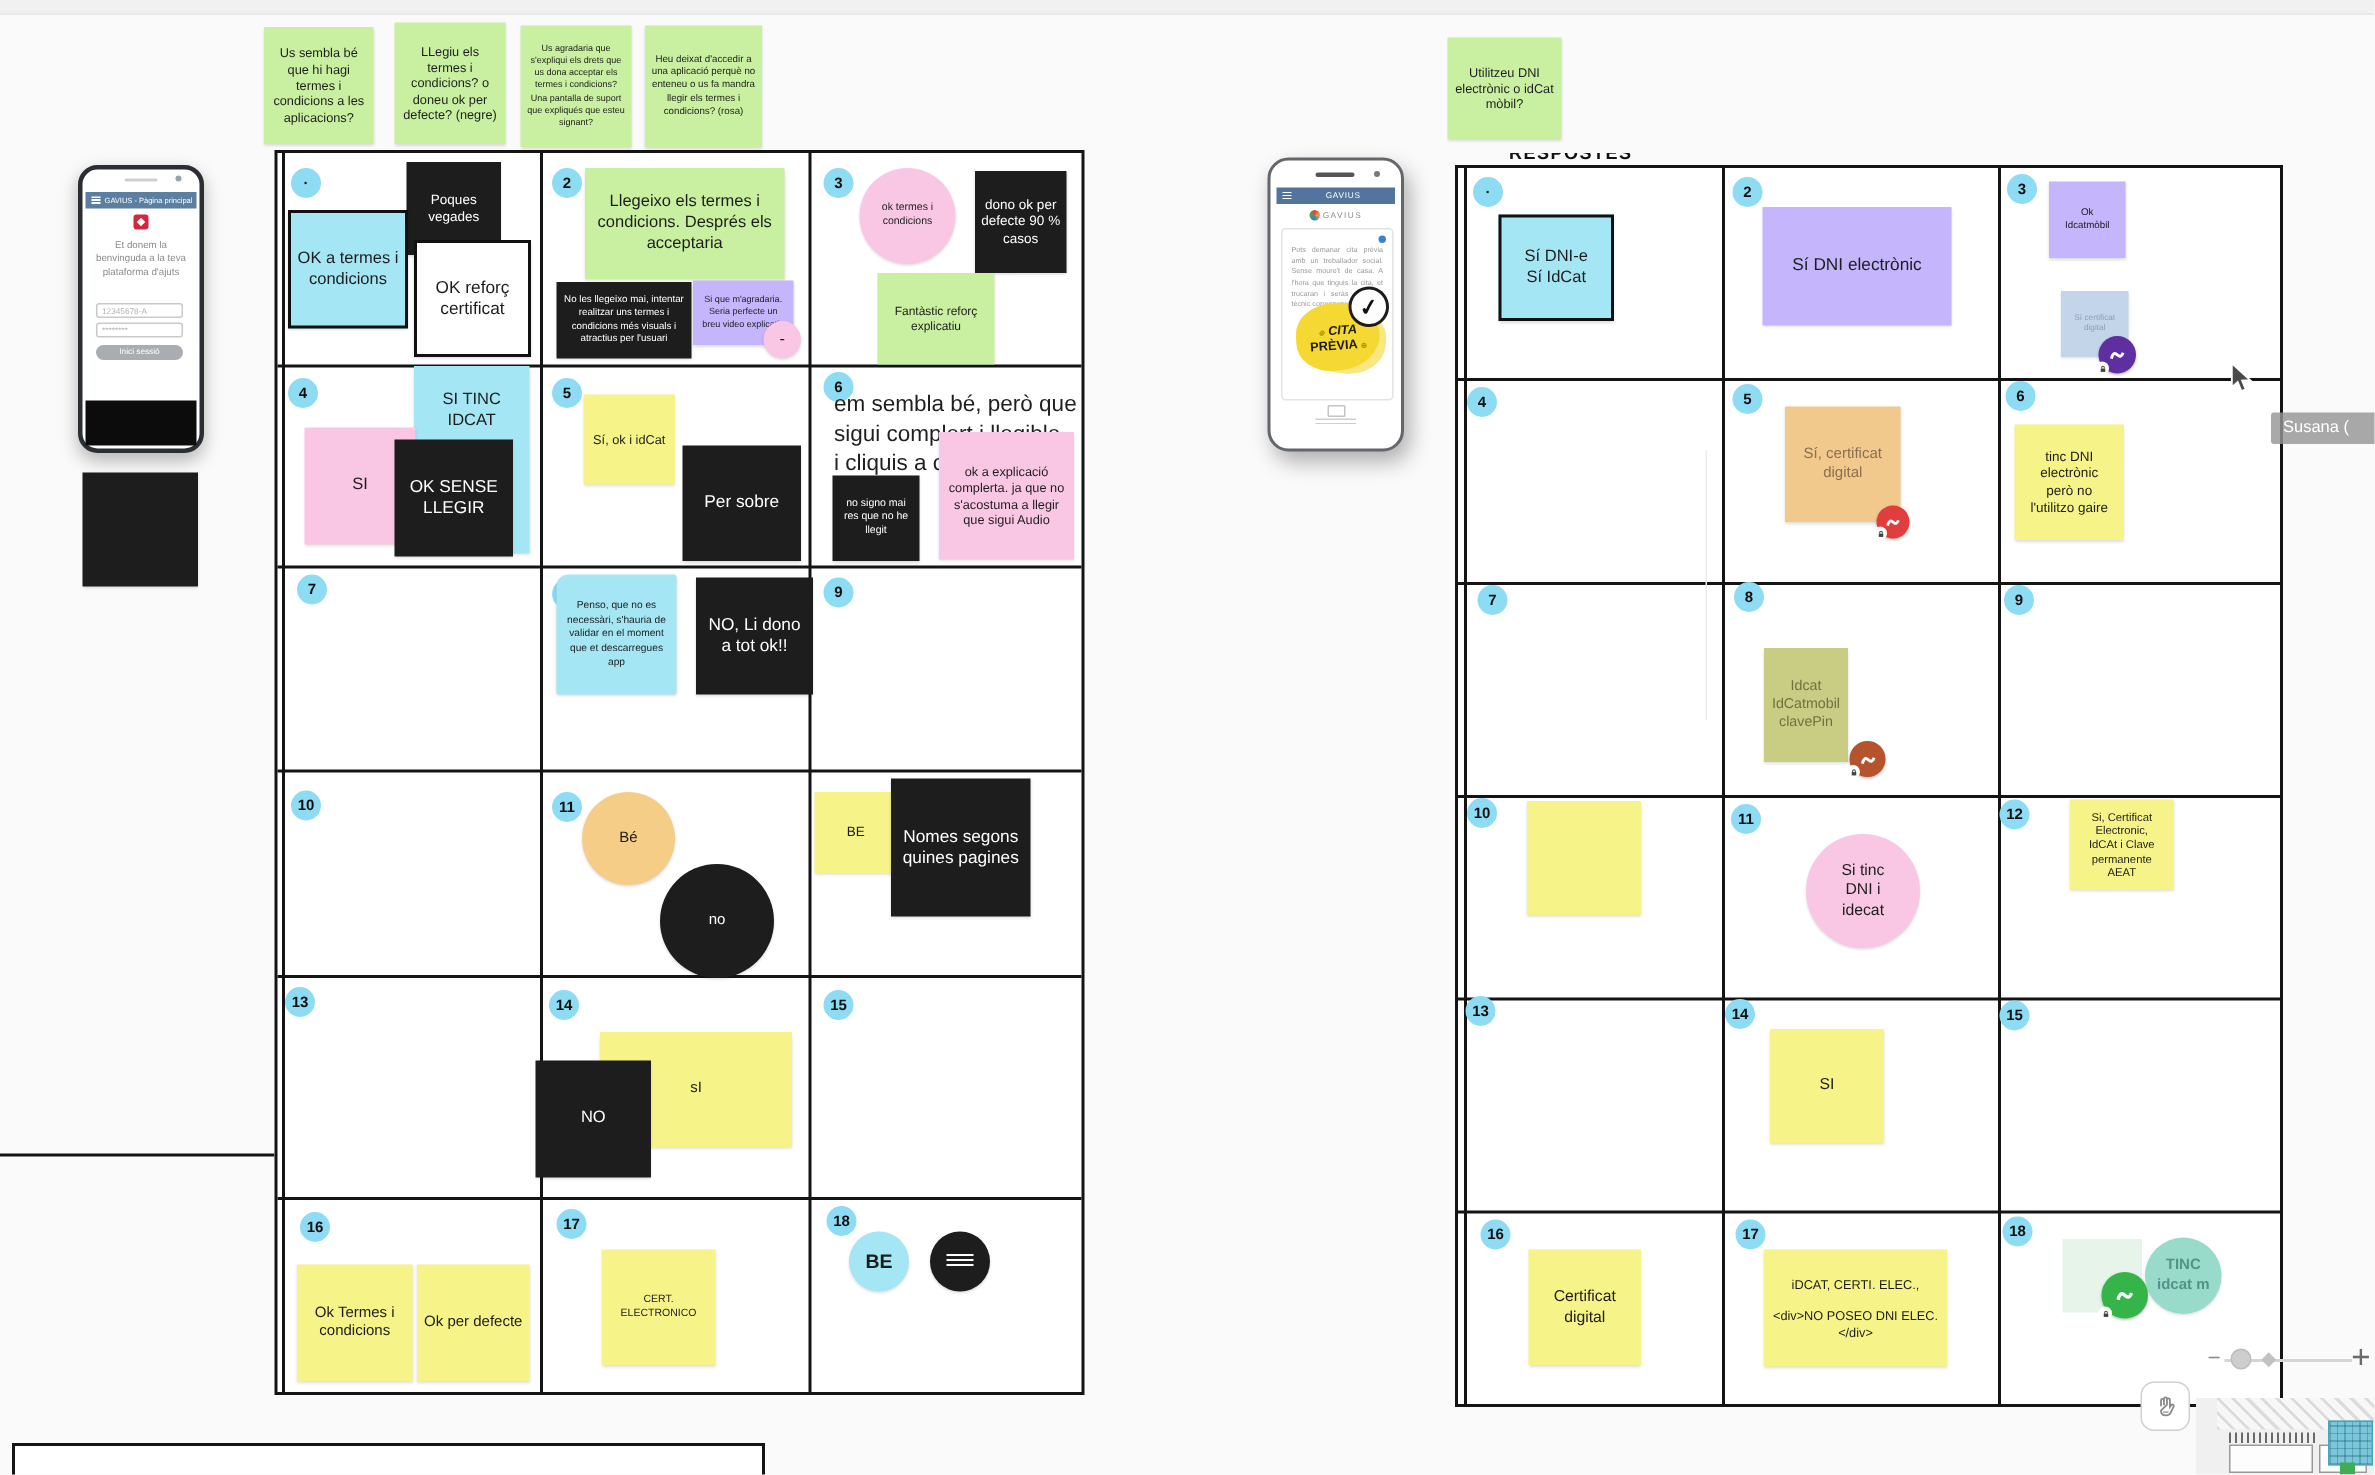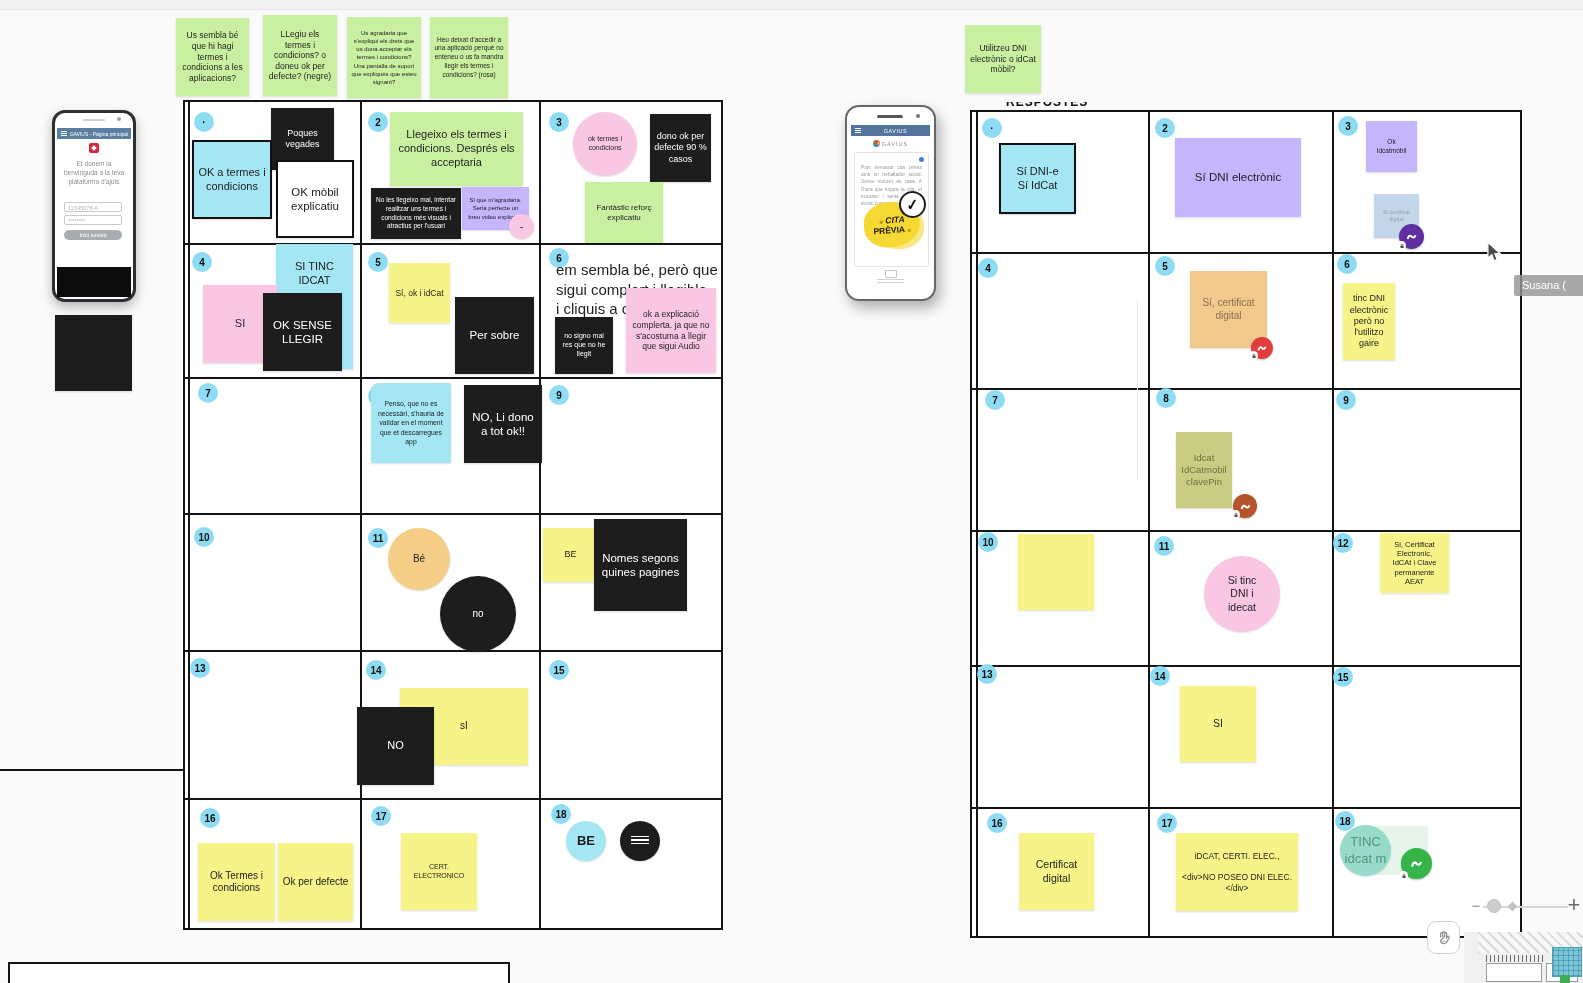--- a/index.html
+++ b/index.html
@@ -96,21 +96,21 @@
 <div class="badge" style="left:549px;top:528px">12</div>
 <div class="badge" style="left:190px;top:658px">13</div>
 <div class="badge" style="left:366px;top:660px">14</div>
 <div class="badge" style="left:549px;top:660px">15</div>
 <div class="badge" style="left:200px;top:808px">16</div>
 <div class="badge" style="left:371px;top:806px">17</div>
 <div class="badge" style="left:551px;top:804px">18</div>
 
 <div class="note blk" style="left:271px;top:108px;width:63px;height:62px;font-size:9px;z-index:2">Poques vegades</div>
 <div class="note cyan" style="left:192px;top:140px;width:80px;height:79px;font-size:11px;border:2px solid #111;z-index:3">OK a termes i condicions</div>
-<div class="note wht" style="left:276px;top:160px;width:78px;height:78px;font-size:11.5px;z-index:4">OK mòbil explicatiu</div>
+<div class="note wht" style="left:276px;top:160px;width:78px;height:78px;font-size:11.5px;z-index:4">OK reforç certificat</div>
 
 <div class="note green" style="left:390px;top:112px;width:133px;height:74px;font-size:11px">Llegeixo els termes i condicions. Després els acceptaria</div>
 <div class="note blk" style="left:371px;top:188px;width:90px;height:51px;font-size:6.5px;line-height:1.35;z-index:3">No les llegeixo mai, intentar realitzar uns termes i condicions més visuals i atractius per l'usuari</div>
 <div class="note orange" style="left:462px;top:187px;width:67px;height:43px;font-size:6px;line-height:1.35;z-index:2">Si que m'agradaria. Seria perfecte un breu video explicatiu</div>
 <div class="note pink round" style="left:509px;top:214px;width:25px;height:25px;font-size:11px;z-index:4">-</div>
 
 <div class="note pink round" style="left:573px;top:112px;width:64px;height:64px;font-size:7px">ok termes i condicions</div>
 <div class="note blk" style="left:650px;top:114px;width:61px;height:68px;font-size:9px">dono ok per defecte 90 % casos</div>
 <div class="note green" style="left:585px;top:182px;width:78px;height:61px;font-size:8px">Fantàstic reforç explicatiu</div>
 
@@ -242,21 +242,21 @@
       <path d="M2 7 Q3 3 5 5 T8 4" stroke="#fff" fill="none" stroke-width="1.5"></path>
     </svg>
   <span class="lockdot">
       <svg width="6" height="6" viewBox="0 0 8 8">
         <rect x="2" y="3.6" width="4" height="3" fill="#444"></rect>
         <path d="M2.8 3.6 V2.8 a1.2 1.2 0 0 1 2.4 0 V3.6" stroke="#444" fill="none" stroke-width=".9"></path>
       </svg>
     </span>
 </div>
 
-<div class="note yellow" style="left:1343px;top:283px;width:52px;height:77px;font-size:9px">tinc DNI
+<div class="note yellow" style="left:1343px;top:283px;width:73px;height:77px;font-size:9px">tinc DNI
 electrònic
 però no
 l'utilitzo gaire</div>
 
 <div class="note olive" style="left:1176px;top:432px;width:56px;height:76px;font-size:9.5px">Idcat
 IdCatmobil
 clavePin</div>
 <div class="avatar" style="left:1233px;top:494px;width:24px;height:24px;background:#b5532c">
   <svg width="13" height="13" viewBox="0 0 10 10">
       <path d="M2 7 Q3 3 5 5 T8 4" stroke="#fff" fill="none" stroke-width="1.5"></path>
@@ -281,21 +281,21 @@
 
 <div class="note yellow" style="left:1180px;top:686px;width:76px;height:76px;font-size:10.5px">SI</div>
 
 <div class="note yellow" style="left:1019px;top:833px;width:75px;height:77px;font-size:10.5px">Certificat
 digital</div>
 <div class="note yellow" style="left:1176px;top:833px;width:122px;height:78px;font-size:8.5px">iDCAT, CERTI. ELEC.,
 
 &lt;div&gt;NO POSEO DNI ELEC.&lt;/div&gt;</div>
 
 <div class="abs" style="left:1375px;top:826px;width:53px;height:49px;background:#e2f2e5;opacity:.85;z-index:2"></div>
-<div class="note teal round" style="left:1340px;top:825px;width:51px;height:51px;font-size:13px;font-weight:normal;opacity:.9;z-index:3">TINC
+<div class="note teal round" style="left:1430px;top:825px;width:51px;height:51px;font-size:10px;font-weight:bold;opacity:.9;z-index:3">TINC
 idcat m</div>
 <div class="avatar" style="left:1401px;top:848px;width:31px;height:31px;background:#35b44a">
   <svg width="15" height="15" viewBox="0 0 10 10">
       <path d="M2 7 Q3 3 5 5 T8 4" stroke="#fff" fill="none" stroke-width="1.5"></path>
     </svg>
   <span class="lockdot">
       <svg width="6" height="6" viewBox="0 0 8 8">
         <rect x="2" y="3.6" width="4" height="3" fill="#444"></rect>
         <path d="M2.8 3.6 V2.8 a1.2 1.2 0 0 1 2.4 0 V3.6" stroke="#444" fill="none" stroke-width=".9"></path>
       </svg>

